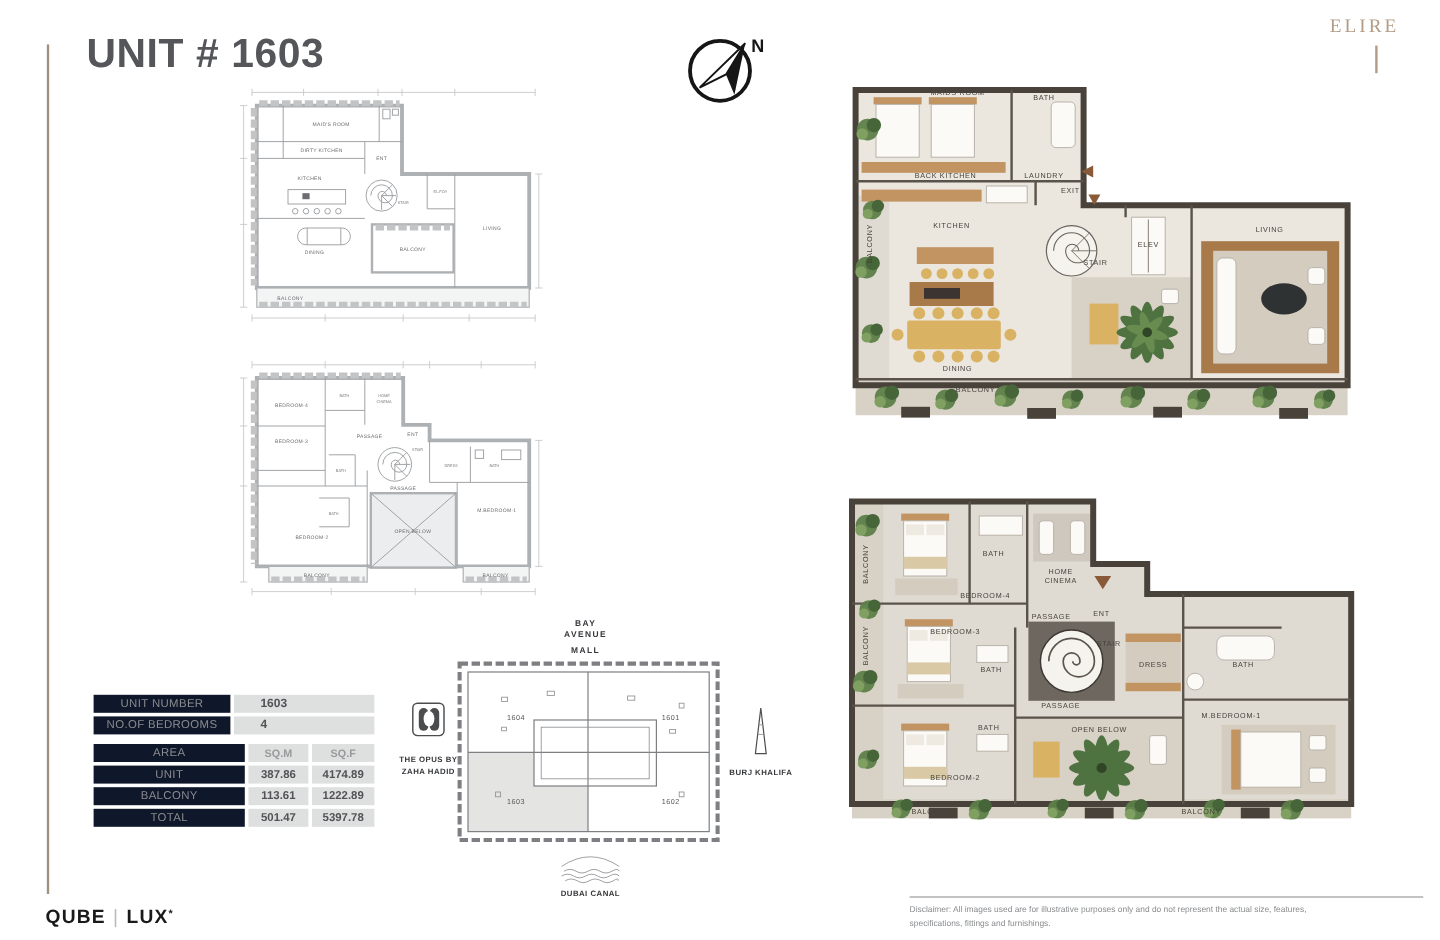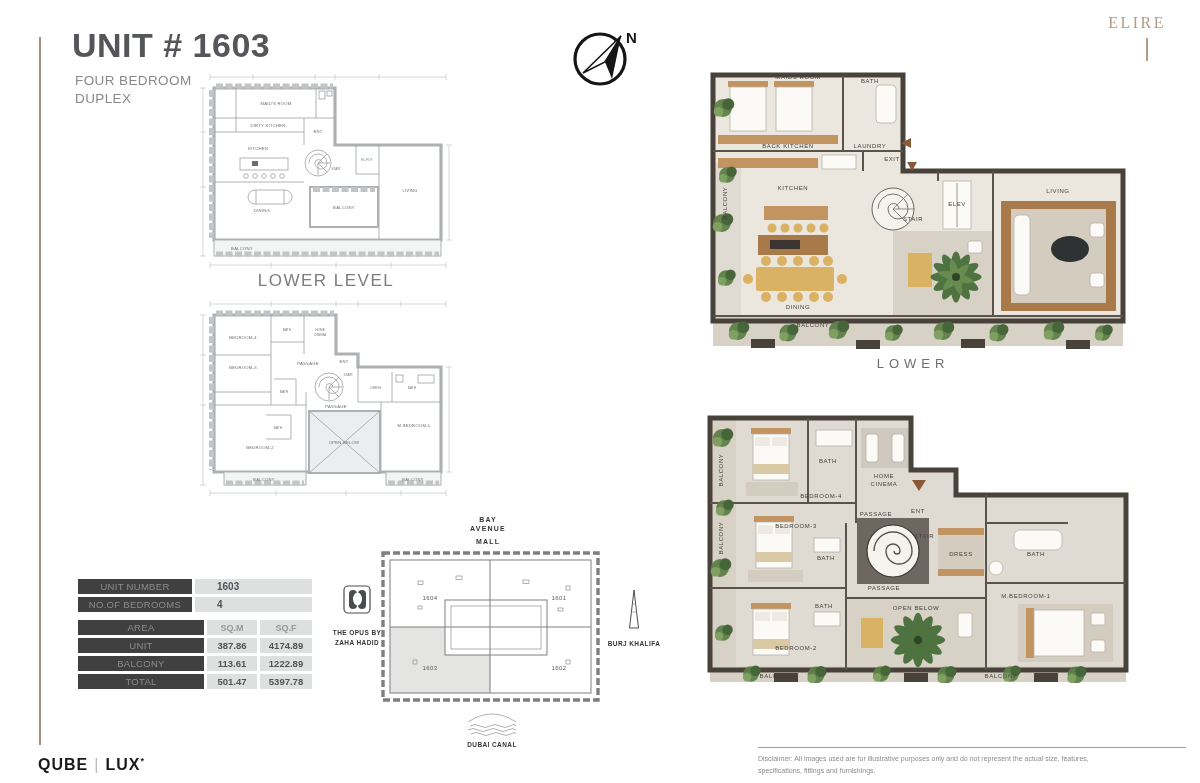--- a/index.html
+++ b/index.html
@@ -47,21 +47,21 @@
   .mthin{stroke:#8d8f92;fill:none;stroke-width:0.7;}
   .mthick{stroke:#7d7f82;fill:none;stroke-width:3.4;stroke-dasharray:7 3;}
   .mlabel{font:6px "Liberation Sans",sans-serif;fill:#57585a;text-anchor:middle;letter-spacing:0.4px;}
   .mtitle{font:bold 7px "Liberation Sans",sans-serif;fill:#35373a;text-anchor:middle;letter-spacing:1.2px;}
   .msmall{font:bold 6.5px "Liberation Sans",sans-serif;fill:#35373a;text-anchor:middle;letter-spacing:0.4px;}
   .micon{stroke:#4a4c4e;fill:none;stroke-width:1.2;}
 
   
   .utable{position:absolute;left:78px;top:579px;width:234px;font-size:9.5px;}
   .trow{display:flex;margin-bottom:3px;}
-  .tlabel{width:126px;height:15px;background:#404040;color:#8a8c8f;display:flex;
+  .tlabel{width:126px;height:15px;background:#0f172a;color:#8a8c8f;display:flex;
           align-items:center;justify-content:center;letter-spacing:0.3px;}
   .tval{height:15px;background:#dedfdf;color:#515356;display:flex;align-items:center;}
   .tval.big{width:105px;margin-left:3px;padding-left:22px;font-weight:bold;font-size:10px;}
   .tcell{width:50px;margin-left:3px;justify-content:center;}
   .tcell2{width:52px;margin-left:3px;justify-content:center;}
   .thdr{color:#97999c;font-size:9px;font-weight:bold;}
   .tnum{font-weight:bold;font-size:9.5px;color:#515356;}
   .tgap{height:5px;}
 
   
@@ -72,24 +72,20 @@
               padding-top:5px;font-size:7px;color:#8a8c8f;line-height:1.7;}
 </style>
 </head>
 <body>
 
 <div class="page">
 
   <div class="accent-line"></div>
 
   <div class="title">UNIT # 1603</div>
-  <div class="subtitle">
-    <div>FOUR BEDROOM</div>
-    <div>DUPLEX</div>
-  </div>
 
   <svg class="abs" style="left:568px;top:16px;" width="84" height="78" viewBox="0 0 84 78">
     <circle cx="32" cy="43" r="25" fill="none" stroke="#161616" stroke-width="3.2"></circle>
     <polygon points="53,20 15,57 37,46" fill="#ffffff" stroke="#161616" stroke-width="1.6"></polygon>
     <polygon points="53,20 37,46 44,63" fill="#161616"></polygon>
     <text x="58" y="27" font-size="15" font-weight="bold" fill="#161616" font-family="Liberation Sans, sans-serif">N</text>
   </svg>
 
   <div class="elire">ELIRE</div>
   <div class="elire-tick"></div>
@@ -166,21 +162,20 @@
     <text class="slabel" x="72" y="57">DIRTY KITCHEN</text>
     <text class="slabel" x="62" y="80">KITCHEN</text>
     <text class="slabel" x="122" y="63">ENT</text>
     <text class="slabel-sm" x="140" y="100">STAIR</text>
     <text class="slabel-sm" x="171" y="91">EL.FOY</text>
     <text class="slabel" x="214" y="122">LIVING</text>
     <text class="slabel" x="66" y="142">DINING</text>
     <text class="slabel" x="148" y="139">BALCONY</text>
     <text class="slabel" x="46" y="180">BALCONY</text>
   </svg>
-  <div class="plan-caption" style="left:196px;top:271px;width:260px;">LOWER LEVEL</div>
 
   <svg class="abs" style="left:196px;top:297px;" width="260" height="200" viewBox="0 0 260 200">
 
     <line class="sdim" x1="14" y1="7" x2="250" y2="7"></line>
     <line class="sdim" x1="14" y1="4" x2="14" y2="10"></line>
       <line class="sdim" x1="75" y1="4" x2="75" y2="10"></line>
     <line class="sdim" x1="140" y1="4" x2="140" y2="10"></line>
       <line class="sdim" x1="162" y1="4" x2="162" y2="10"></line>
     <line class="sdim" x1="205" y1="4" x2="205" y2="10"></line>
       <line class="sdim" x1="250" y1="4" x2="250" y2="10"></line>
@@ -477,21 +472,20 @@
     <text class="rlabel" x="172" y="85">LAUNDRY</text>
     <text class="rlabel" x="194" y="98">EXIT</text>
     <text class="rlabel" x="95" y="127">KITCHEN</text>
     <text class="rlabel" transform="rotate(-90 29 140)" x="29" y="140">BALCONY</text>
     <text class="rlabel" x="215" y="158">STAIR</text>
     <text class="rlabel" x="259" y="143">ELEV</text>
     <text class="rlabel" x="360" y="130">LIVING</text>
     <text class="rlabel" x="100" y="246">DINING</text>
     <text class="rlabel" x="115" y="264">BALCONY</text>
   </svg>
-  <div class="render-caption" style="left:698px;top:356px;width:430px;">LOWER</div>
 
   <svg class="abs" style="left:696px;top:408px;" width="440" height="275" viewBox="0 0 440 275">
     <defs>
       <g id="up-plant">
         <circle r="6" fill="#5d7f48" opacity="0.95"></circle>
         <circle cx="3.5" cy="-2.5" r="4" fill="#46663a"></circle>
         <circle cx="-3" cy="2.5" r="3.2" fill="#7fa060"></circle>
       </g>
       <g id="up-planter">
           <rect x="-12" y="-4" width="24" height="9" fill="#49423b"></rect>

